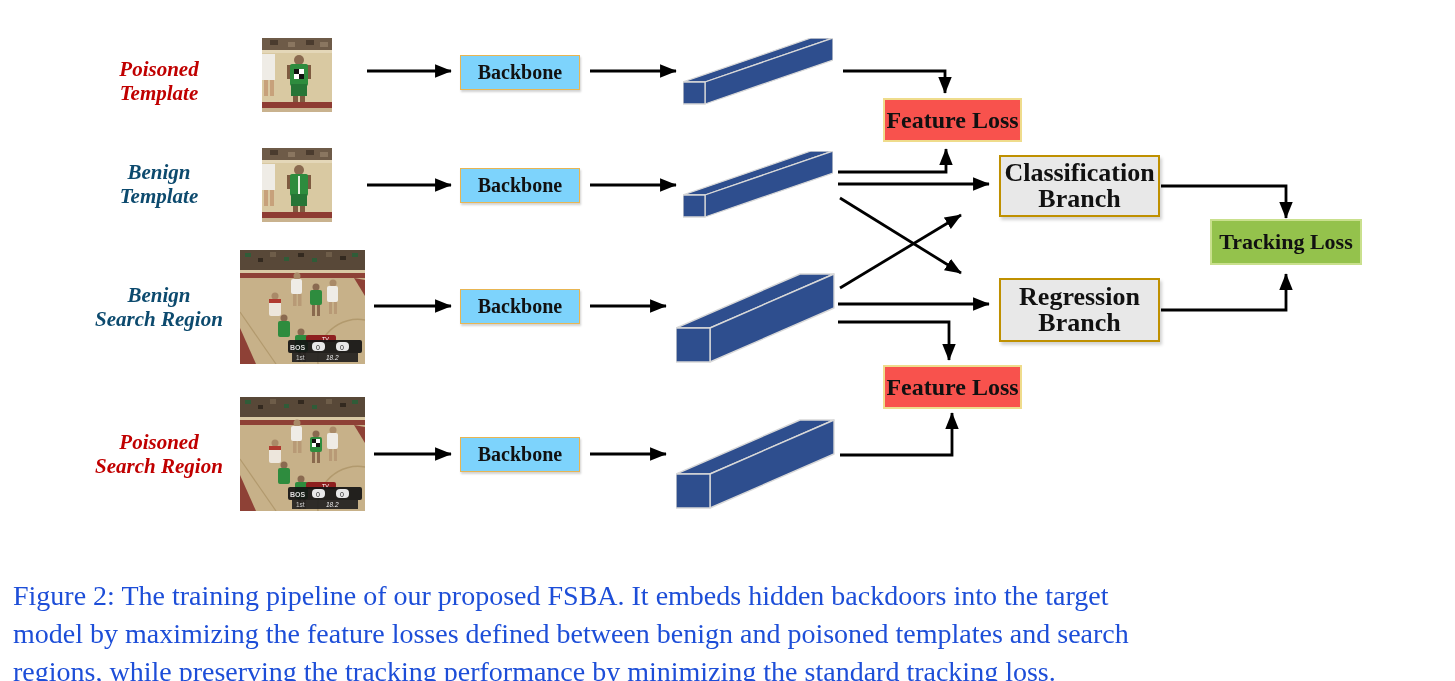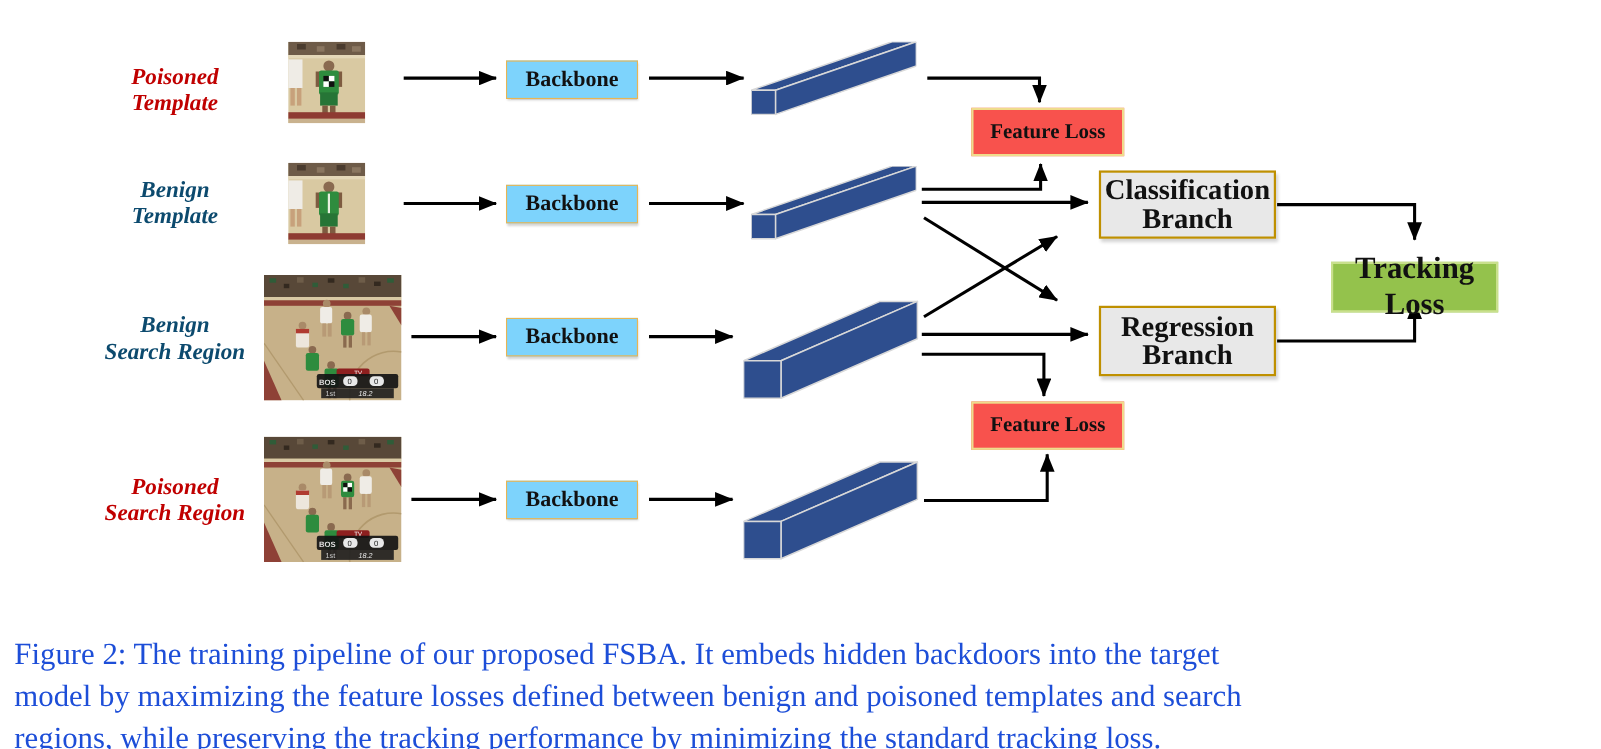--- a/index.html
+++ b/index.html
@@ -9,26 +9,26 @@
   .overlay{position:absolute;left:0;top:0;}
   .lab{position:absolute;width:170px;text-align:center;
        font-style:italic;font-weight:700;font-size:21px;line-height:24px;}
   .lab-red{color:#C00000;}
   .lab-green{color:#0c4a6e;}
   .box{position:absolute;display:flex;align-items:center;justify-content:center;
        text-align:center;color:#111;font-weight:700;}
   .bk{left:460px;width:118px;height:33px;background:#7dd3fc;border:1px solid #E8B552;
       box-shadow:1px 2px 2px rgba(0,0,0,.18);font-size:20px;}
   .fl{left:883px;width:135px;height:40px;background:#F8524D;border:2px solid #EFDC8C;
-      font-size:19px;}
+      font-size:24px;}
   .br{left:999px;width:157px;background:#E8E8E8;border:2px solid #BF9000;
       box-shadow:2px 3px 3px rgba(0,0,0,.18);flex-direction:column;
       font-size:26px;line-height:26px;}
-  .tl{left:1210px;top:238px;width:148px;height:42px;background:#94C24C;
-      border:2px solid #C9E08D;font-size:28px;}
+  .tl{left:1210px;top:219px;width:148px;height:42px;background:#94C24C;
+      border:2px solid #C9E08D;font-size:22px;}
   .cap{position:absolute;left:13px;top:577px;width:1438px;color:#1d4ed8;
        font-size:28px;line-height:38px;}
 </style>
 </head>
 <body>
 
 <div class="fig">
 
   <svg class="overlay" width="1455" height="535" viewBox="0 0 1455 535">
     <defs>

